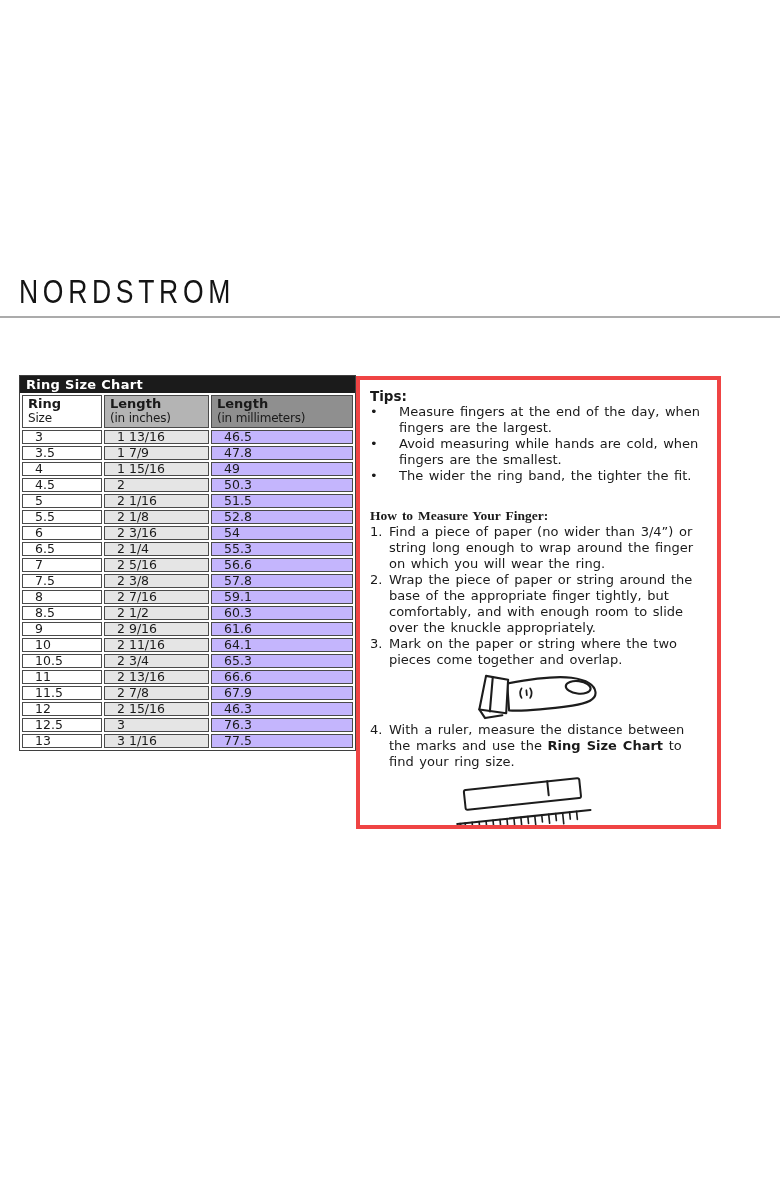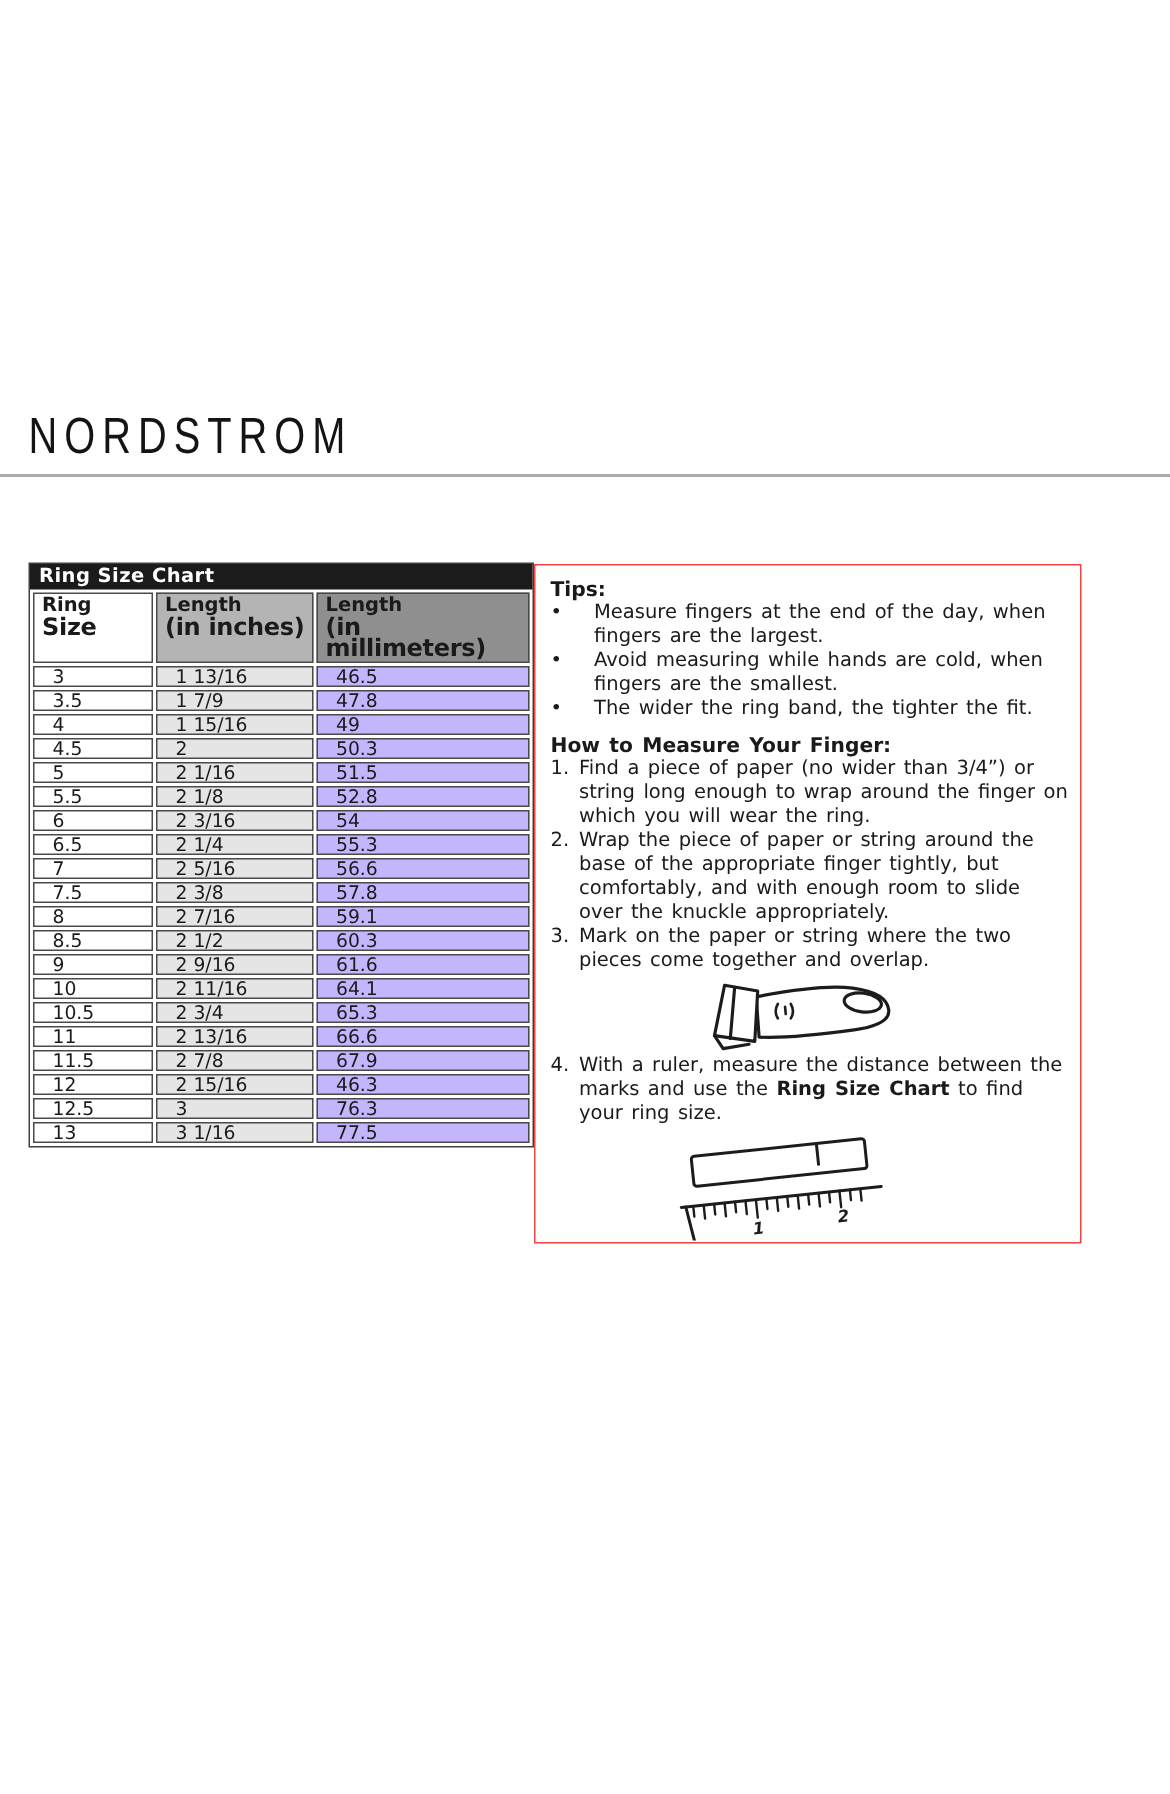--- a/index.html
+++ b/index.html
@@ -34,44 +34,44 @@
     background:#1b1b1b; color:#ffffff;
     font-weight:bold; font-size:13px; line-height:17px;
     padding-left:6px; letter-spacing:.3px;
   }
   table.size { border-collapse:separate; border-spacing:2px; width:100%; }
   table.size th, table.size td {
     border:1px solid #4a4a4a; text-align:left; vertical-align:top;
     box-sizing:border-box;
   }
   table.size th { padding:1px 0 2px 5px; font-size:13px; line-height:14px; font-weight:bold; }
-  table.size th .line2 { display:block; font-weight:bold; font-size:16px; letter-spacing:-.2px; }
+  table.size th .line2 { display:block; font-weight:normal; font-size:12px; letter-spacing:-.2px; }
   th.h1 { background:#ffffff; width:80px; }
   th.h1 .line2 { font-weight:bold; font-size:13px; letter-spacing:0; }
   th.h2 { background:#b4b4b4; width:105px; }
   th.h3 { background:#8f8f8f; }
   table.size td {
     font-size:12.5px; line-height:12px; height:12px;
     padding:0 0 0 12px; white-space:nowrap;
   }
   td.c1 { background:#ffffff; padding-left:16px; }
   td.c2 { background:#e5e5e5; }
   td.c3 { background:#c4b5fd; }
 
   
   .tips-box {
     position:absolute; left:356px; top:376px;
     width:365px; height:453px; box-sizing:border-box;
-    border:1px solid #ef4444; background:#fff;
+    border:4px solid #ef4444; background:#fff;
     padding:8px 8px 0 10px;
     font-size:13px; line-height:16px; word-spacing:1.5px;
     overflow:hidden;
   }
   .heading { font-weight:bold; font-size:13.5px; line-height:16px; }
-  .howto-heading { margin-top:8px; }
+  .howto-heading { margin-top:24px;font-family:Liberation Serif, serif; }
   .tip  { display:flex; }
   .tip .bullet { width:13px; flex:none; }
   .tip .text   { flex:1;margin-left:16px; }
   .step { display:flex; }
   .step .num  { width:19px; flex:none; }
   .step .text { flex:1; }
   .fig { display:block; }
   .fig-finger { margin:4px 0 2px 90px; }
   .fig-ruler  { margin:2px 0 0 82px; }
 </style>

